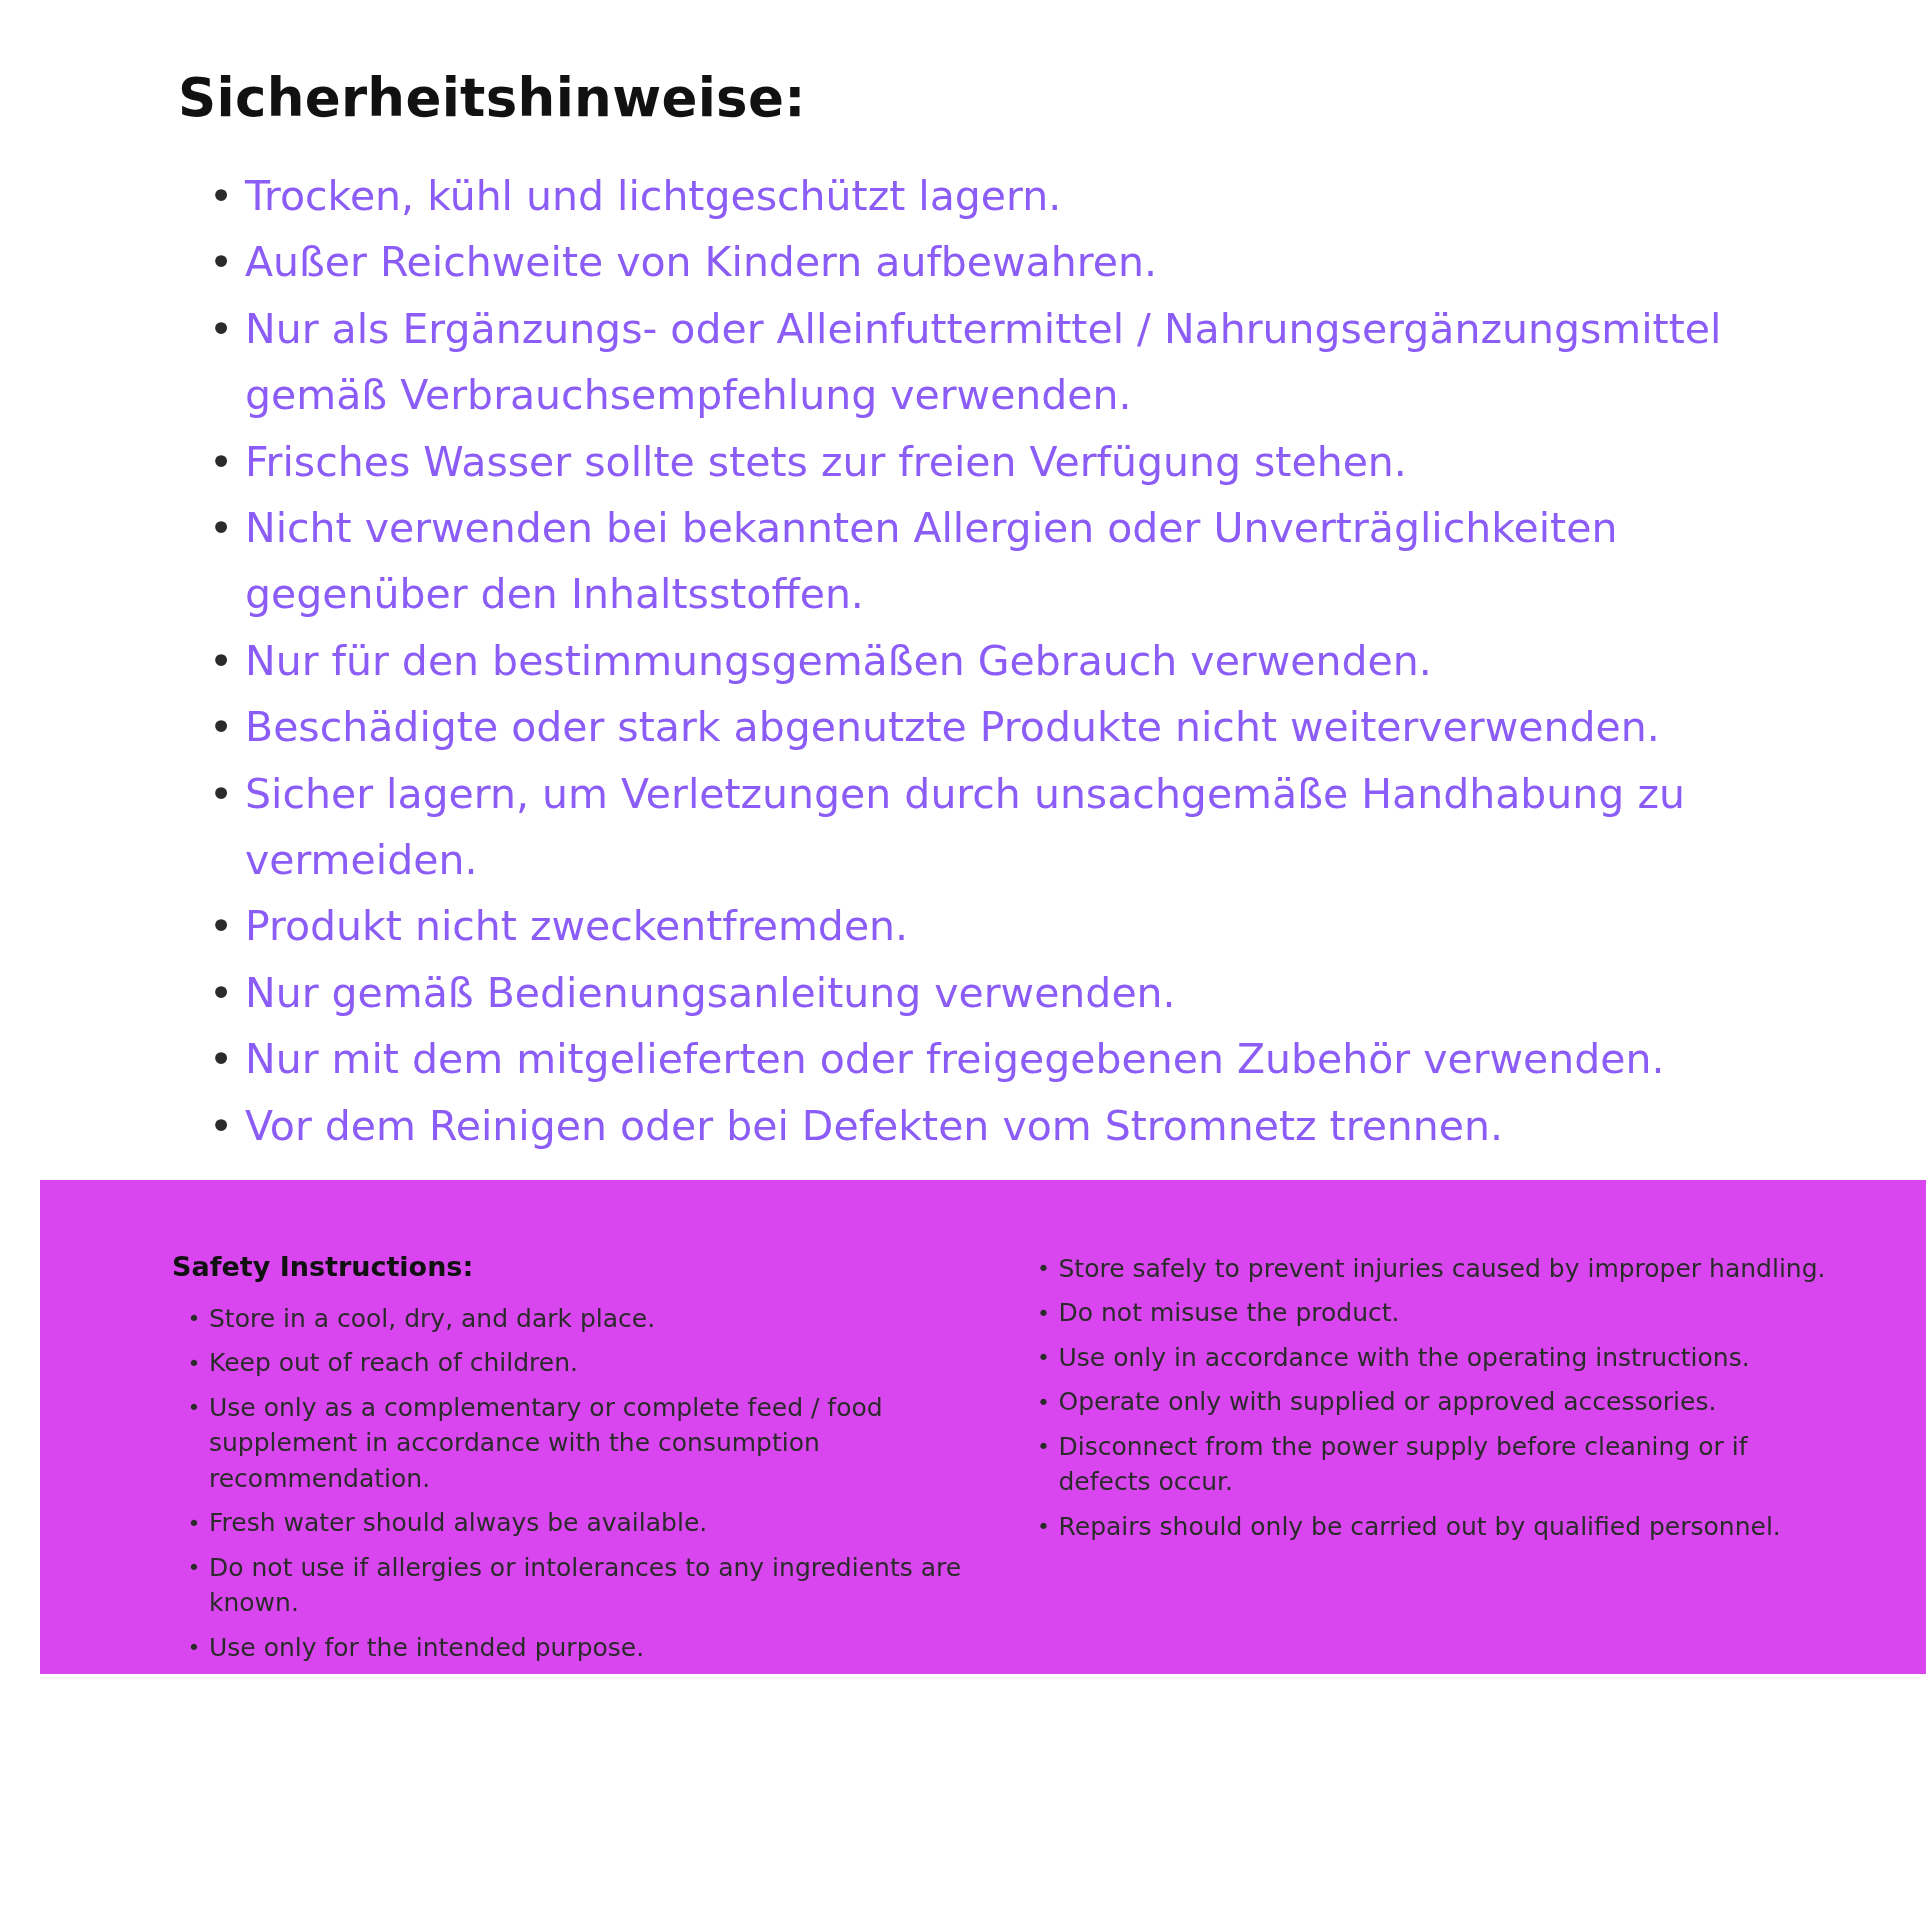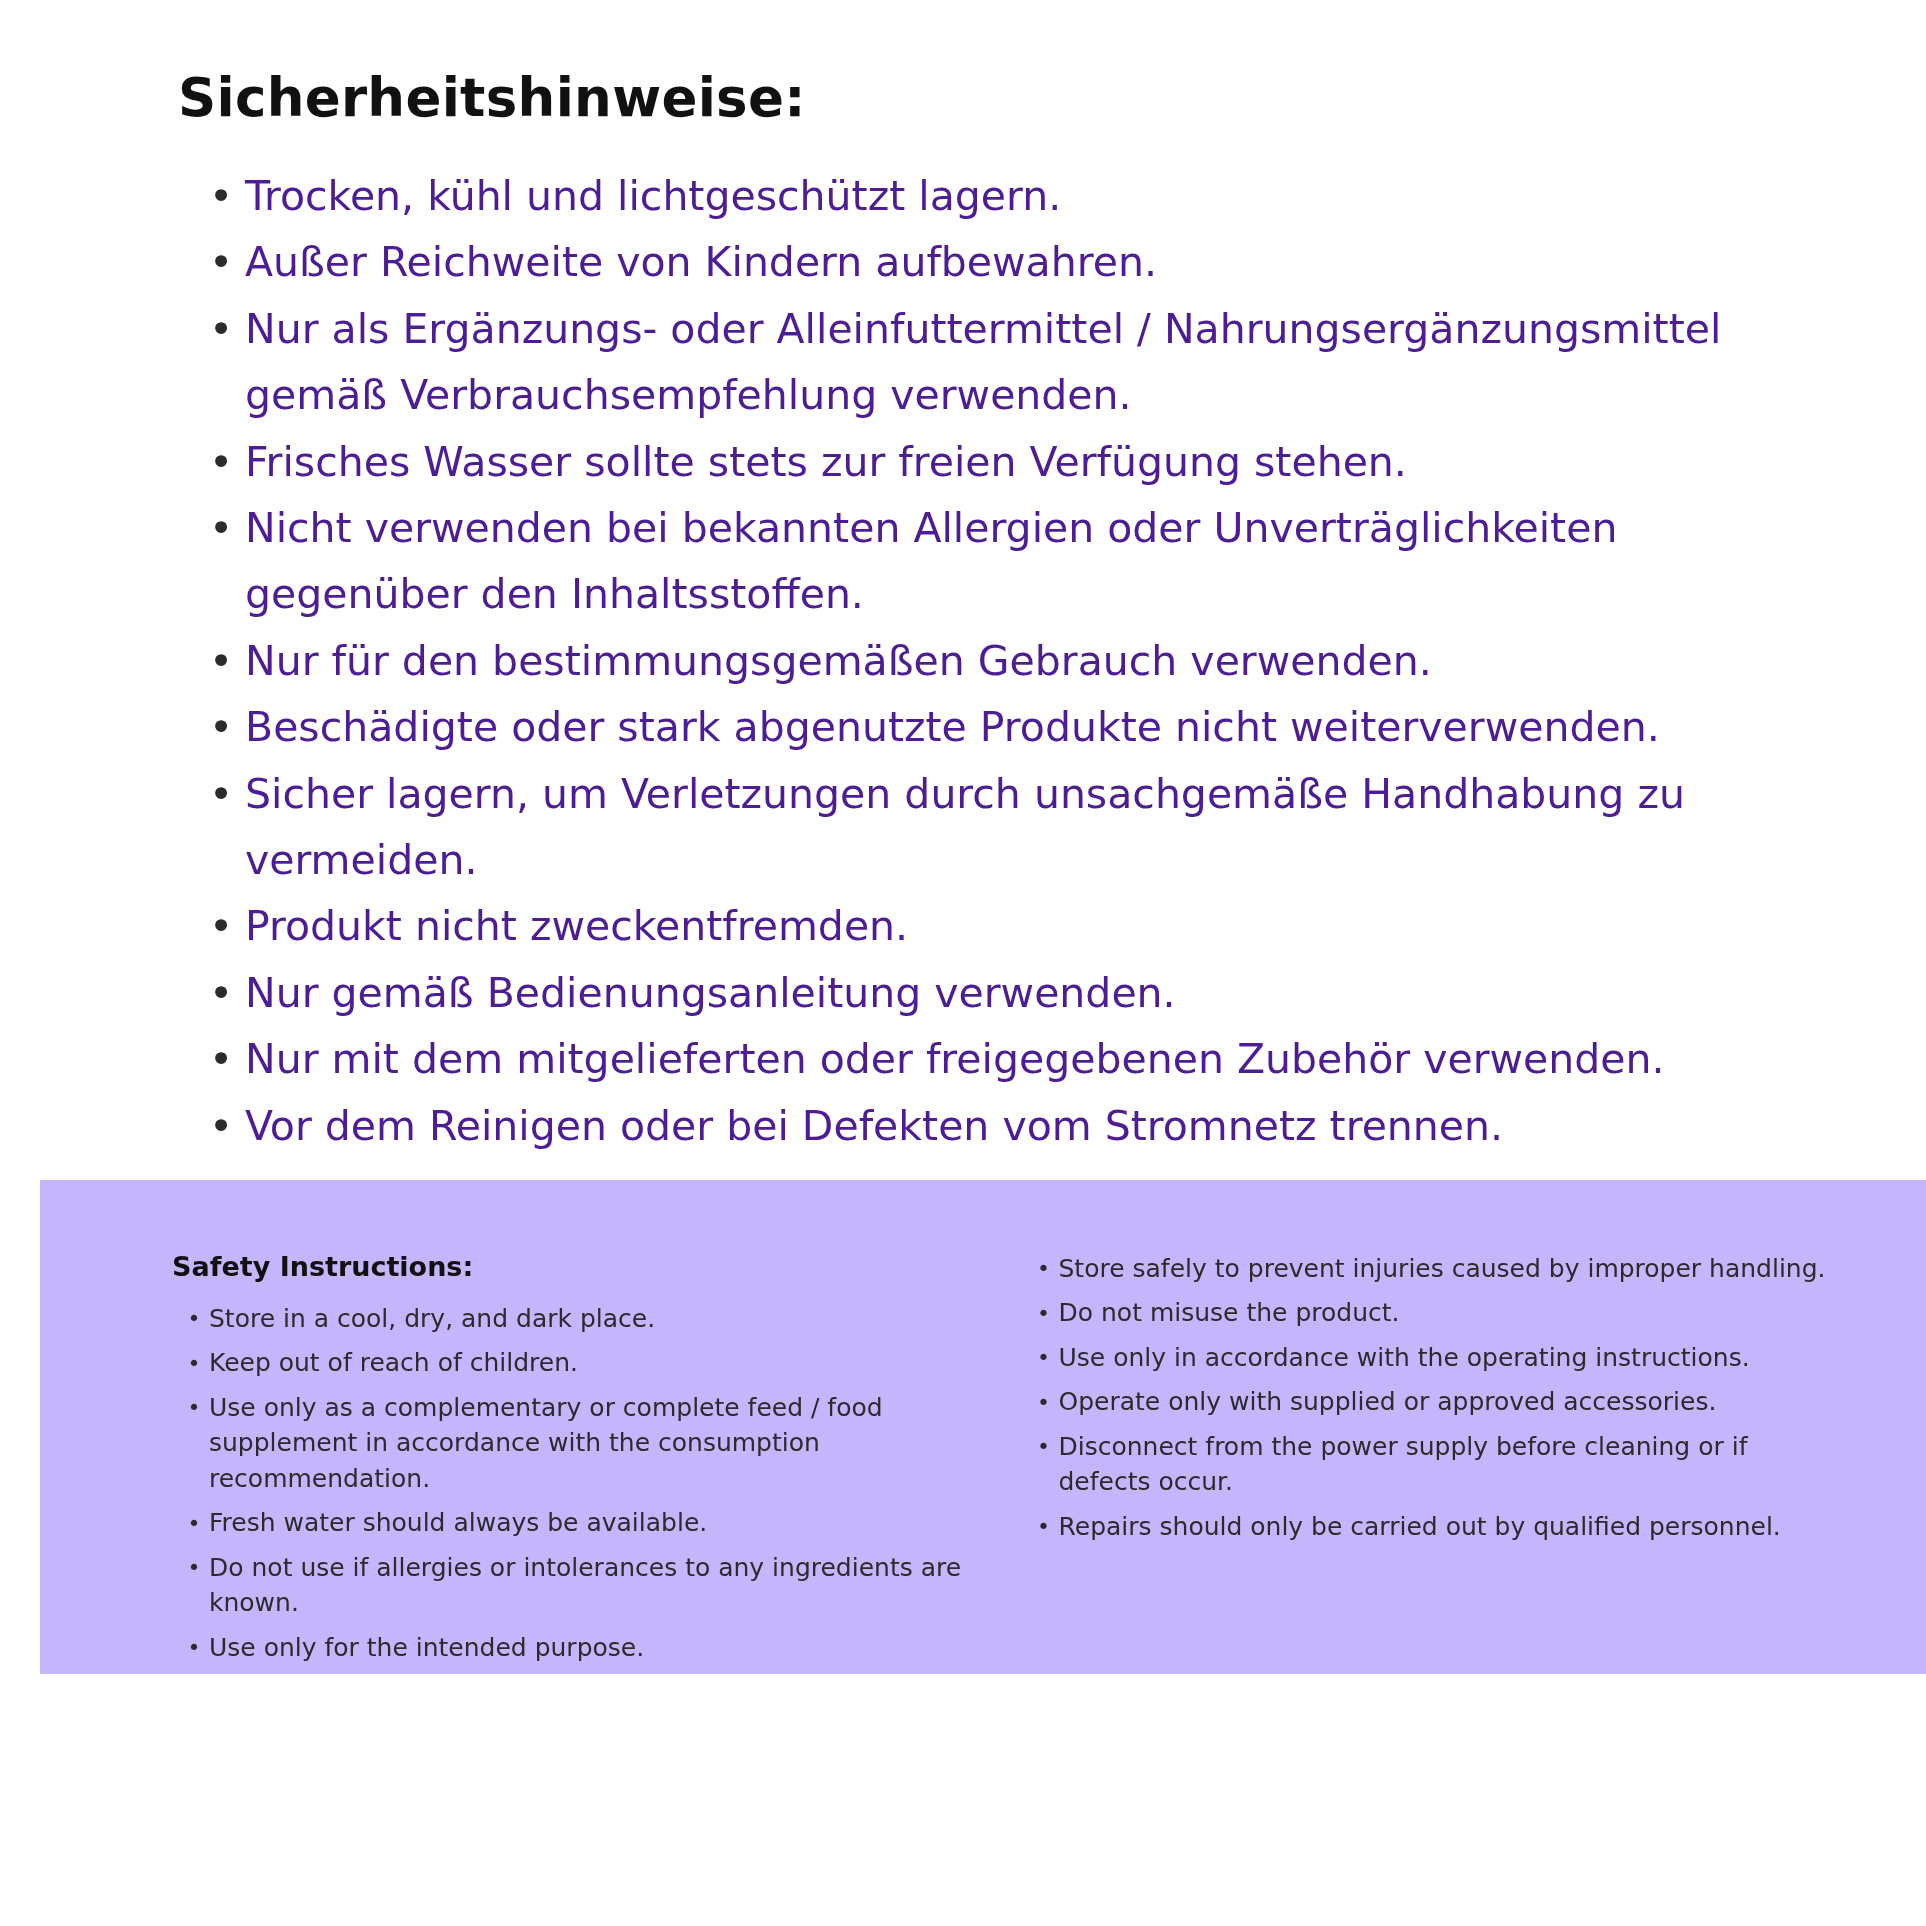--- a/index.html
+++ b/index.html
@@ -32,34 +32,34 @@
     letter-spacing: 0.3px;
   }
   .german-list {
     list-style: none;
     max-width: 1682px;
   }
   .german-list li {
     position: relative;
     font-size: 41px;
     line-height: 1.62;
-    color: #4c1d95;
+    color: #8b5cf6;
     padding-left: 67px;
   }
   .german-list li::before {
     content: "•";
     position: absolute;
     left: 31px;
     color: #2b2b2b;
   }
 
   
   .english-section {
     flex: 1;
-    background: #c4b5fd;
+    background: #d946ef;
     padding: 71px 96px 0 132px;
     display: flex;
     gap: 41px;
   }
   .col {
     flex: 1;
   }
   .col.left { max-width: 880px; }
   .english-title {
     font-size: 27px;

